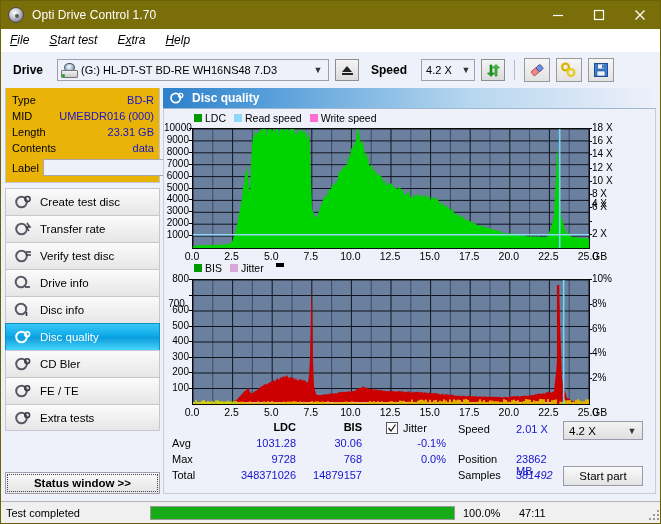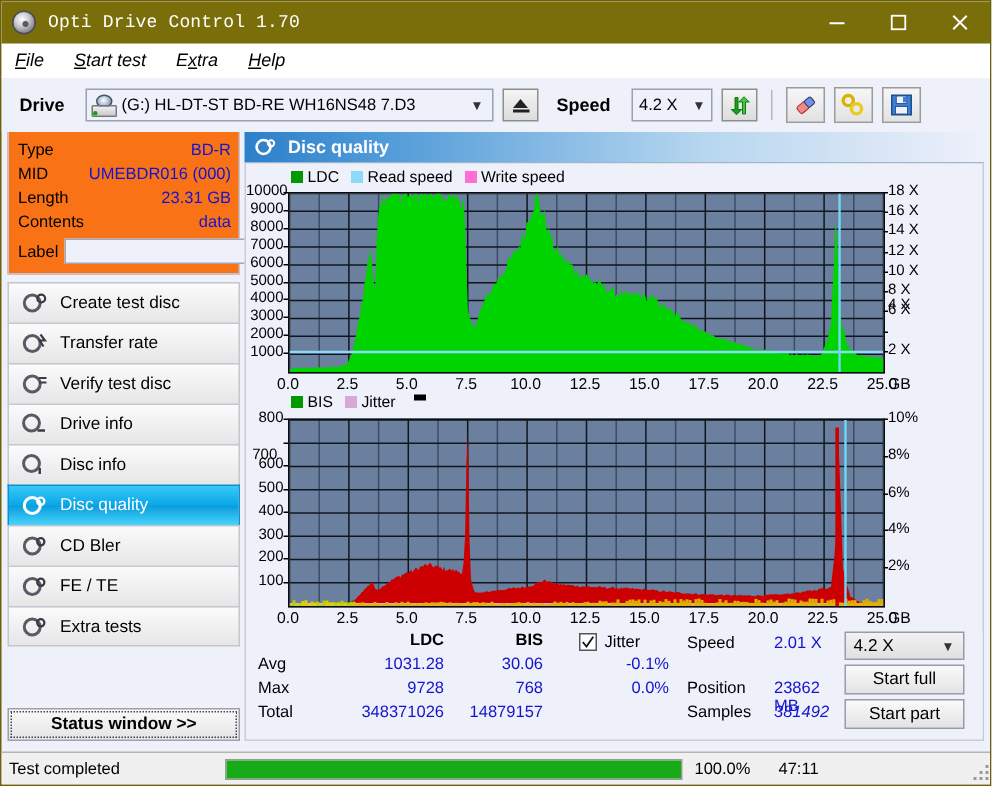--- a/index.html
+++ b/index.html
@@ -19,21 +19,20 @@
     overflow: hidden;
   }
 
   
   .titlebar {
     height: 28px;
     background: #7a6e0b;
     display: flex; align-items: center;
     padding-left: 7px;
     position: relative;
-    font-family: Liberation Mono, monospace;
   }
   .title-icon {
     width: 16px; height: 16px; margin-right: 8px;
     border-radius: 50%;
     background: radial-gradient(circle at 40% 35%, #ffffff 0%, #cfcfd6 35%, #8c8c96 70%, #55555e 100%);
     border: 1px solid #4a4a52;
     position: relative;
   }
   .title-icon::after {
     content: ""; position: absolute; left: 6px; top: 6px;
@@ -144,21 +143,21 @@
     font-weight: bold; font-size: 12px; color: #000;
     border-bottom: 2px solid #6b6208;
   }
   .refresh-btn {
     width: 19px; height: 18px;
     background: linear-gradient(#f4f4f4,#dedede);
     border: 1px solid #8e8e8e;
     display: flex; align-items: center; justify-content: center;
   }
   .disc-info {
-    background: #f97316; border: 1px solid #c3c3cf; border-top: none;
+    background: #eab308; border: 1px solid #c3c3cf; border-top: none;
     padding: 4px 5px 5px 6px;
   }
   .info-row { display: flex; align-items: center; height: 16px; font-size: 11px; }
   .info-key { flex: 1; color: #000; }
   .info-val { color: #1414cf; text-align: right; }
   .label-row { display: flex; align-items: center; margin-top: 2px; gap: 4px; }
   .label-input {
     flex: 1; height: 17px; background: #eef0fa;
     border: 1px solid #a6a6b4; font-size: 11px; padding-left: 3px;
   }
@@ -849,21 +848,20 @@
             <div class="blue" style="position:absolute;left:58px;top:32px;">23862 MB</div>
             <div style="position:absolute;left:0;top:48px;">Samples</div>
             <div class="blue" style="position:absolute;left:58px;top:48px;font-style:italic;">381492</div>
           </div>
 
           <div class="stats-col" style="width:85px;position:relative;">
             <div class="combo-sm" style="position:absolute;left:0;top:0;width:80px;height:19px;">
               <span>4.2 X</span>
               <span class="chev">▼</span>
             </div>
-            <div class="btn" style="position:absolute;left:0;top:22px;width:80px;height:20px;">Start full</div>
             <div class="btn" style="position:absolute;left:0;top:45px;width:80px;height:20px;">Start part</div>
           </div>
         </div>
 
       <div class="yaxis-left" style="left: 0px; width: 25px; text-align: right; top: 120.1px;">1000</div>
           <div style="position: absolute; width: 3px; height: 1px; background: rgb(0, 0, 0); left: 25px; top: 126.1px;"></div>
           <div class="yaxis-left" style="left: 0px; width: 25px; text-align: right; top: 108.2px;">2000</div>
           <div style="position: absolute; width: 3px; height: 1px; background: rgb(0, 0, 0); left: 25px; top: 114.2px;"></div>
           <div class="yaxis-left" style="left: 0px; width: 25px; text-align: right; top: 96.3px;">3000</div>
           <div style="position: absolute; width: 3px; height: 1px; background: rgb(0, 0, 0); left: 25px; top: 102.3px;"></div>

